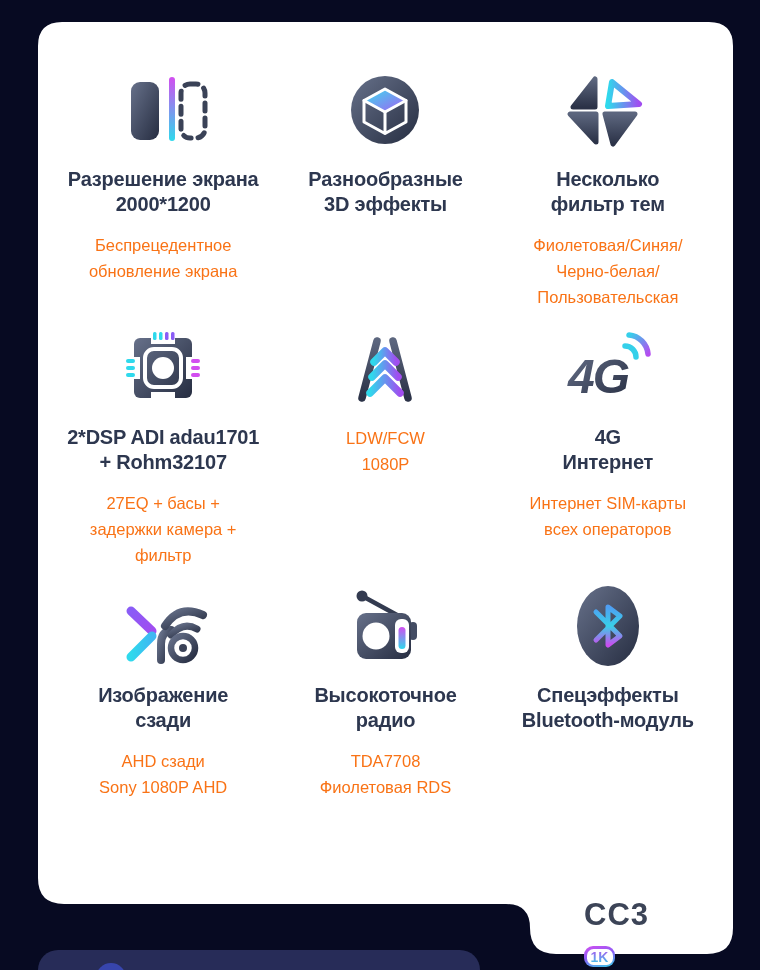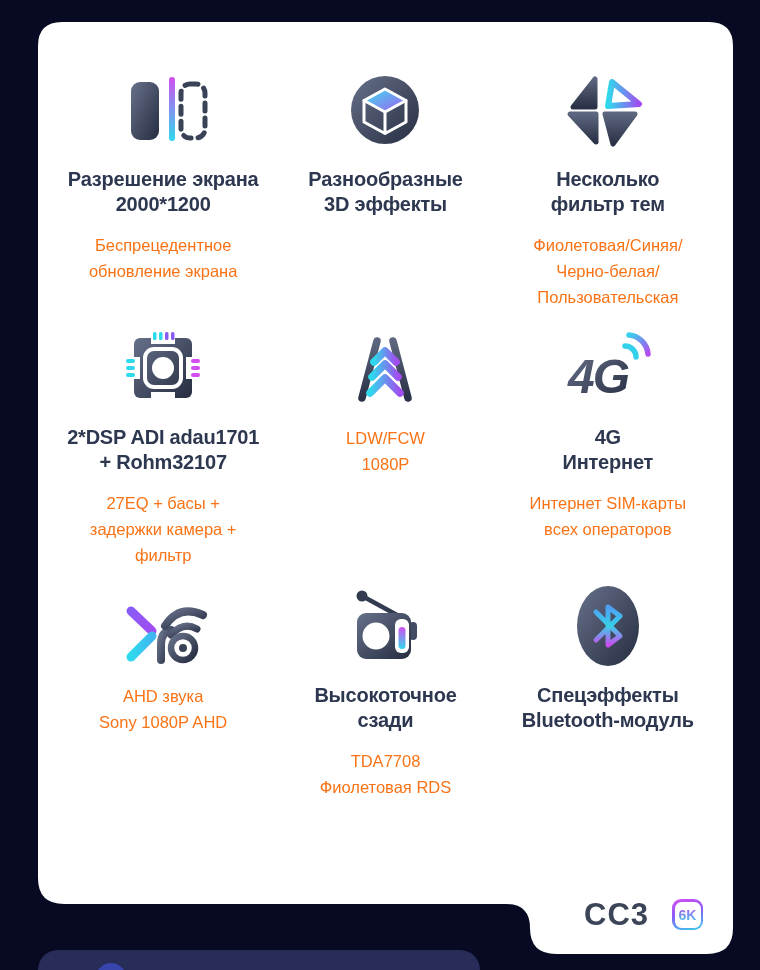--- a/index.html
+++ b/index.html
@@ -28,21 +28,21 @@
   .cell{text-align:center;padding:0 6px;}
   .icon-wrap{height:88px;display:flex;align-items:center;justify-content:center;margin-bottom:13px;}
   .title{
     font-size:20px;font-weight:bold;color:#2d374f;line-height:25px;
     margin:0 0 15px;white-space:pre-line;letter-spacing:-0.2px;
   }
   .desc{
     font-size:16.5px;color:#f97316;line-height:26px;margin:12px;white-space:pre-line;
   }
   
-  .logo{position:absolute;left:584px;top:899px;height:34px;display:flex;align-items:flex-start;gap:23px;}
+  .logo{position:absolute;left:584px;top:899px;height:34px;display:flex;align-items:flex-start;gap:16px;flex-direction:column;}
   .cc3{font-weight:bold;font-size:31px;color:#3c4457;letter-spacing:1px;line-height:1;}
   .badge{
     width:31px;height:31px;border-radius:9px;box-sizing:border-box;padding:2.5px;
     background:linear-gradient(165deg,#d44ff0 0%,#8a5cf6 45%,#35d0ea 100%);
   }
   .badge-inner{
     width:100%;height:100%;background:#ffffff;border-radius:6.5px;
     display:flex;align-items:center;justify-content:center;
   }
   .badge-text{
@@ -217,38 +217,40 @@
         <svg width="92" height="82" viewBox="0 0 92 82">
           <line x1="14" y1="26" x2="35" y2="46" stroke="url(#gPurple)" stroke-width="9" stroke-linecap="round"></line>
           <line x1="14" y1="72" x2="35" y2="51" stroke="url(#gCyan)" stroke-width="9" stroke-linecap="round"></line>
           <path d="M44 75 L44 59 Q44 47 54 45" fill="none" stroke="url(#gSlate)" stroke-width="8" stroke-linecap="round"></path>
           <path d="M48 41 Q62 19 86 30" fill="none" stroke="url(#gSlate)" stroke-width="8" stroke-linecap="round"></path>
           <path d="M54 50 Q66 36 80 44" fill="none" stroke="url(#gSlate)" stroke-width="7" stroke-linecap="round"></path>
           <circle cx="66" cy="63" r="12" fill="none" stroke="url(#gSlate)" stroke-width="6.5"></circle>
           <circle cx="66" cy="63" r="4" fill="#3a4257"></circle>
         </svg>
       </div>
-      <p class="desc">AHD звука
+      <h3 class="title">Изображение
+сзади</h3>
+      <p class="desc">AHD сзади
 Sony 1080P AHD</p>
     </div>
 
     <div class="cell">
       <div class="icon-wrap">
         <svg width="92" height="84" viewBox="0 0 92 84">
           <line x1="25" y1="13" x2="58" y2="31" stroke="#333b50" stroke-width="4.5" stroke-linecap="round"></line>
           <circle cx="23" cy="12" r="5.5" fill="#333b50"></circle>
           <rect x="70" y="38" width="8" height="18" rx="4" fill="#434c63"></rect>
           <rect x="18" y="29" width="54" height="46" rx="9" fill="url(#gSlate)"></rect>
           <circle cx="37" cy="52" r="13.5" fill="#ffffff"></circle>
           <rect x="56" y="35" width="14" height="34" rx="6" fill="#ffffff"></rect>
           <rect x="59.5" y="43" width="7" height="22" rx="3.5" fill="url(#gBarMC)"></rect>
         </svg>
       </div>
       <h3 class="title">Высокоточное
-сзади</h3>
+радио</h3>
       <p class="desc">TDA7708
 Фиолетовая RDS</p>
     </div>
 
     <div class="cell">
       <div class="icon-wrap">
         <svg width="92" height="86" viewBox="0 0 92 86">
           <ellipse cx="46" cy="43" rx="31" ry="40" fill="url(#gSlate)"></ellipse>
           <path d="M34 29 L58 53 L46 62 L46 24 L58 33 L34 57" fill="none" stroke="url(#gBT)" stroke-width="5" stroke-linejoin="round" stroke-linecap="round"></path>
         </svg>
@@ -256,18 +258,18 @@
       <h3 class="title">Спецэффекты
 Bluetooth-модуль</h3>
     </div>
 
   </div>
 
   <div class="logo">
     <span class="cc3">CC3</span>
     <span class="badge">
       <span class="badge-inner">
-        <span class="badge-text">6K</span>
+        <span class="badge-text">1K</span>
       </span>
     </span>
   </div>
 
 </div>
 
 </body></html>

